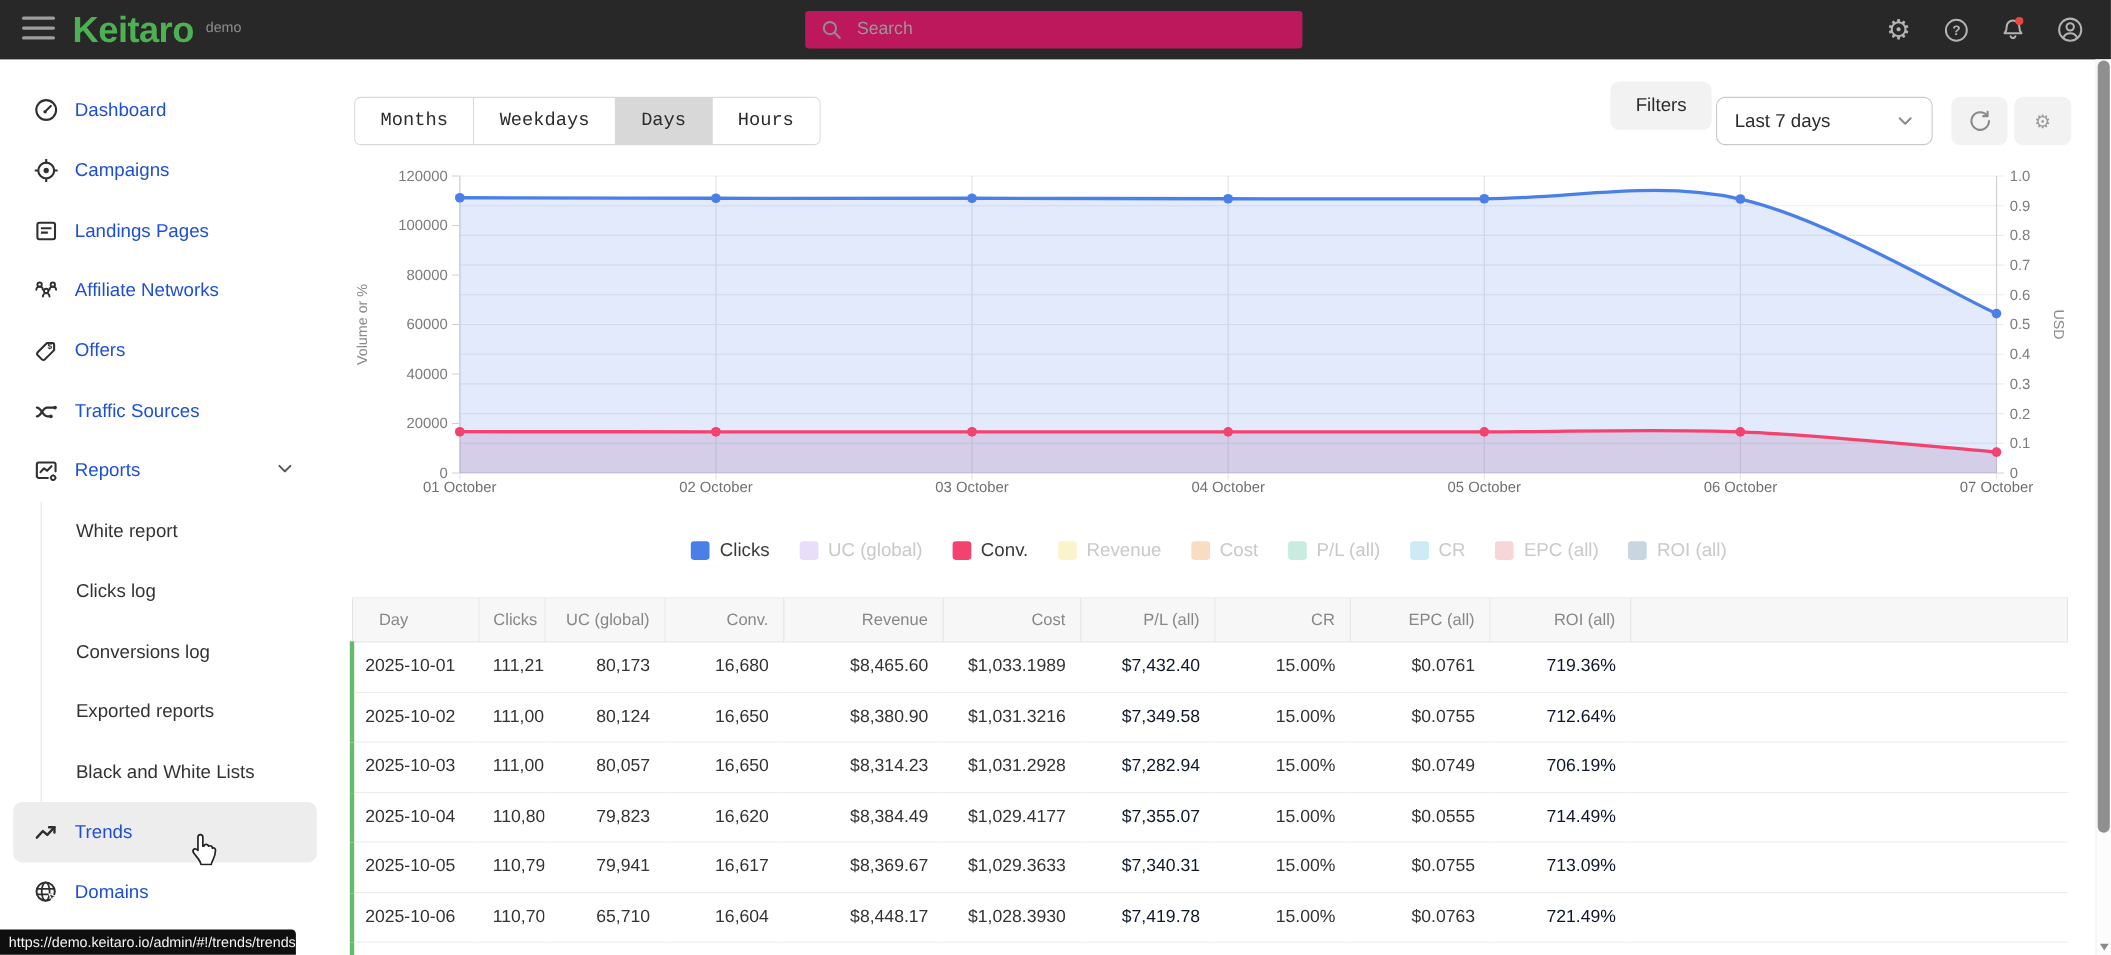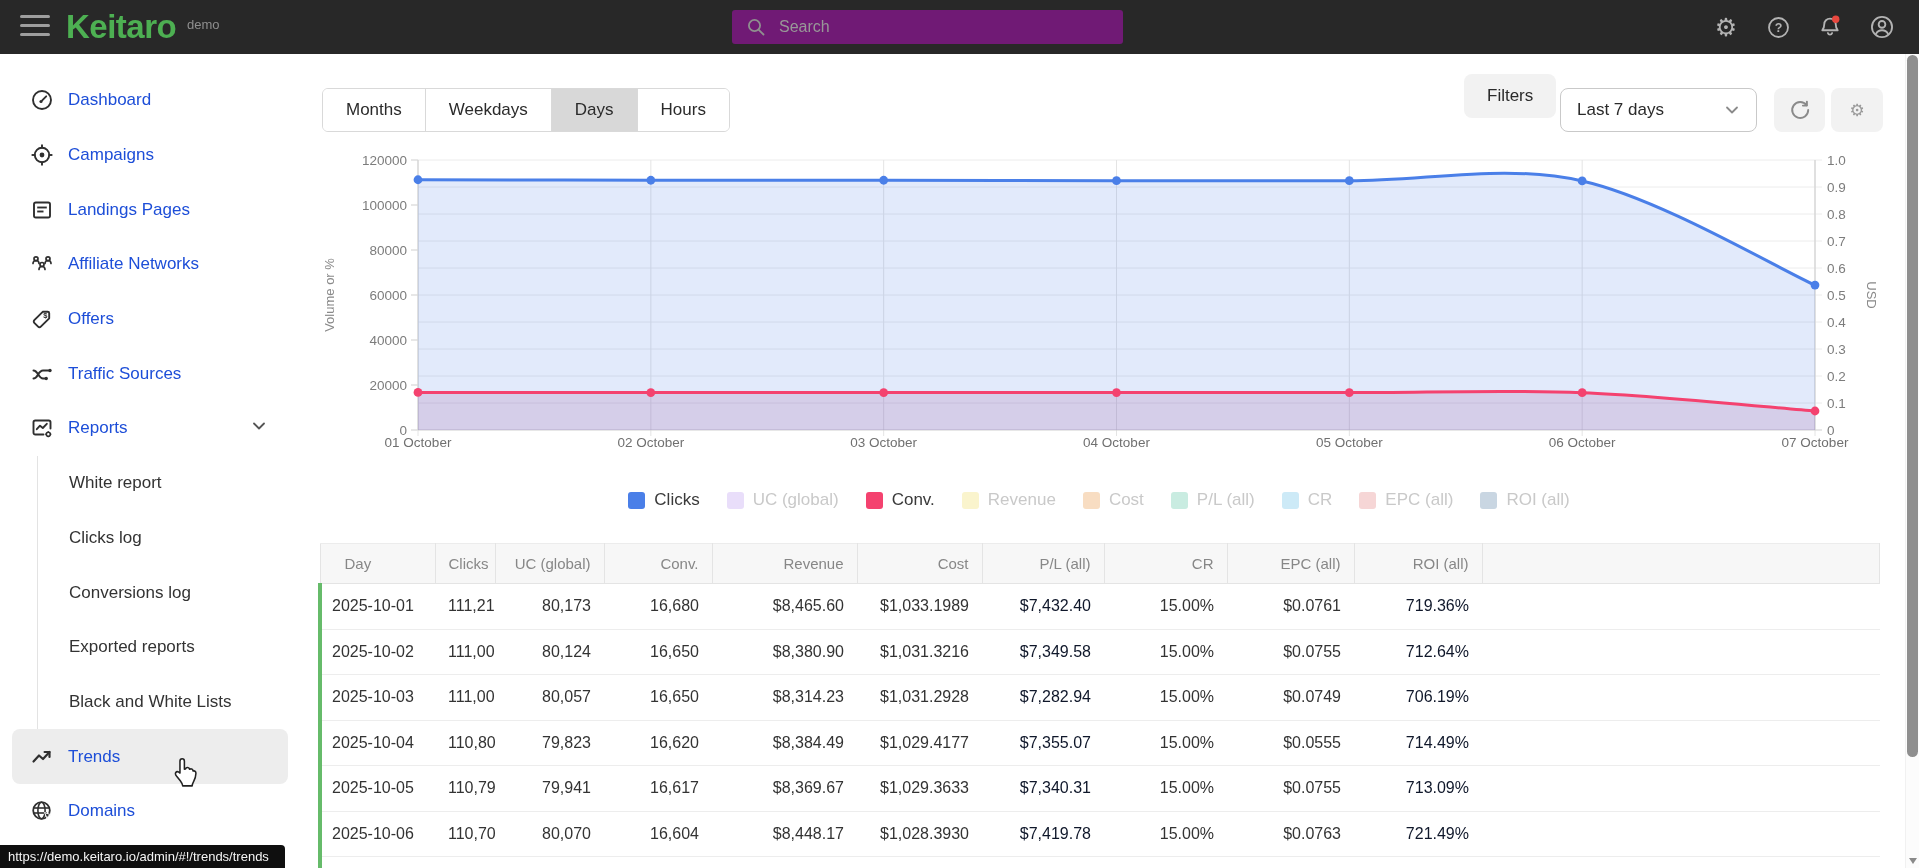--- a/index.html
+++ b/index.html
@@ -5,42 +5,42 @@
   * { margin:0; padding:0; box-sizing:border-box; }
   html,body { width:1919px; height:868px; overflow:hidden; background:#fff;
     font-family:"Liberation Sans", sans-serif; }
 
   
   .topbar { position:absolute; left:0; top:0; width:1919px; height:54px; background:#282828; z-index:30; }
   .hamburger { position:absolute; left:20px; top:15px; width:30px; height:24px; cursor:pointer; }
   .hamburger span { display:block; height:3px; background:#9e9e9e; border-radius:2px; margin-bottom:6px; }
   .logo { position:absolute; left:66px; top:8px; font-size:33px; font-weight:800; color:#4db052; letter-spacing:-0.5px; }
   .logo-badge { position:absolute; left:187px; top:17px; font-size:13px; color:#8e8e8e; }
-  .search-wrap { position:absolute; left:732px; top:10px; width:391px; height:34px; background:#701a75; border-radius:3px; display:flex; align-items:center; }
+  .search-wrap { position:absolute; left:732px; top:10px; width:452px; height:34px; background:#be185d; border-radius:3px; display:flex; align-items:center; }
   .search-wrap svg { margin-left:13px; }
   .search-input { flex:1; background:transparent; border:none; outline:none; color:#ddd; font-size:16px; margin-left:12px; font-family:"Liberation Sans",sans-serif; }
   .search-input::placeholder { color:#989898; }
   .tb-icons { position:absolute; right:24px; top:0; height:54px; display:flex; align-items:center; gap:26px; }
   .tb-icon { width:26px; height:26px; display:flex; align-items:center; justify-content:center; cursor:pointer; position:relative; color:#b3b3b3; }
   .tb-gear-glyph { font-size:25px; line-height:1; color:#b3b3b3; }
 
   
   .sidebar { position:absolute; left:0; top:54px; width:300px; bottom:0; background:#fff; z-index:10; }
   .side-list { position:absolute; top:19px; left:0; right:0; }
   .side-item { height:54.7px; display:flex; align-items:center; padding-left:30px; font-size:17px; color:#1d4ed8; cursor:pointer; }
   .side-item .ic { width:24px; height:24px; margin-right:14px; flex:0 0 24px; }
   .side-item.active { background:#ededed; border-radius:8px; margin:0 12px; padding-left:18px; }
   .side-item .chev { margin-left:auto; margin-right:32px; }
   .submenu { border-left:1px solid #e3e3e3; margin-left:37px; }
   .sub-item { height:54.7px; display:flex; align-items:center; padding-left:31px; font-size:17px; color:#333; cursor:pointer; }
 
   
   .main { position:absolute; left:300px; top:54px; width:1605px; bottom:0; background:#fff; }
   .tabgroup { position:absolute; left:22px; top:34px; height:44px; display:flex; border:1px solid #d9d9d9; border-radius:6px; overflow:hidden; background:#fff; }
-  .tab { padding:0 23px; display:flex; align-items:center; font-size:17px; color:#2b2b2b; cursor:pointer; border-right:1px solid #d9d9d9; background:#fff; }
+  .tab { padding:0 23px; display:flex; align-items:center; font-size:17px; color:#2b2b2b; cursor:pointer; border-right:1px solid #d9d9d9; background:#fff;font-family:Liberation Mono, monospace; }
   .tab:last-child { border-right:none; }
   .tab.active { background:#d8d8d8; }
   .filters-btn { position:absolute; left:1164px; top:20px; height:44px; padding:0 23px; background:#f2f2f2; border-radius:8px; display:flex; align-items:center; font-size:17px; color:#2b2b2b; cursor:pointer; }
   .range-select { position:absolute; left:1260px; top:34px; width:197px; height:44px; background:#fff; border:1px solid #c9c9c9; border-radius:8px; display:flex; align-items:center; padding:0 16px; font-size:17px; color:#2b2b2b; cursor:pointer; }
   .range-select .chev { margin-left:auto; }
   .icon-btn { position:absolute; top:34px; height:44px; background:#f2f2f2; border-radius:8px; display:flex; align-items:center; justify-content:center; cursor:pointer; }
   .icon-btn.refresh { left:1474px; width:51px; }
   .icon-btn.chart-settings { left:1531px; width:52px; color:#9a9a9a; font-size:17px; }
 
   .chart-wrap { position:absolute; left:18px; top:71px; width:1562px; height:330px; }
@@ -57,21 +57,21 @@
   tbody tr td:first-child { border-left:4px solid #66bb6a; padding-left:10px; }
   .al { text-align:left; } .ar { text-align:right; }
   td.green { color:#0f172a; }
 
   
   .scrollbar { position:absolute; right:0; top:54px; bottom:0; width:14px; background:#fcfcfc; border-left:1px solid #f1f1f1; z-index:40; }
   .scroll-thumb { position:absolute; left:1px; top:1px; width:11px; height:702px; background:#8f8f8f; border-radius:6px; cursor:pointer; }
   .scroll-down { position:absolute; left:3px; bottom:4px; width:0; height:0; border-left:4px solid transparent; border-right:4px solid transparent; border-top:6px solid #8a8a8a; cursor:pointer; }
 
   
-  .statusbar { position:absolute; left:0; bottom:0; height:23px; background:#0f0f0f; color:#f5f5f5; font-size:13px; display:flex; align-items:center; padding:0 16px 1px 8px; border-radius:0 4px 0 0; z-index:50; }
+  .statusbar { position:absolute; left:0; bottom:0; height:23px; background:#0f0f0f; color:#f5f5f5; font-size:13px; display:flex; align-items:center; padding:0 0 1px 8px; border-radius:0 4px 0 0; z-index:50; }
 
   .cursor { position:absolute; left:172px; top:756px; z-index:60; pointer-events:none; }
 </style>
 </head>
 <body>
 
 <div class="topbar">
   <div class="hamburger">
       <span></span>
       <span></span>
@@ -433,21 +433,21 @@
             <td class="ar">$1,029.3633</td>
             <td class="ar green">$7,340.31</td>
             <td class="ar">15.00%</td>
             <td class="ar">$0.0755</td>
             <td class="ar green">713.09%</td>
             <td></td>
           </tr>
           <tr>
             <td class="al">2025-10-06</td>
             <td class="ar">110,70</td>
-            <td class="ar">80,070</td>
+            <td class="ar">65,710</td>
             <td class="ar">16,604</td>
             <td class="ar">$8,448.17</td>
             <td class="ar">$1,028.3930</td>
             <td class="ar green">$7,419.78</td>
             <td class="ar">15.00%</td>
             <td class="ar">$0.0763</td>
             <td class="ar green">721.49%</td>
             <td></td>
           </tr>
           <tr>

